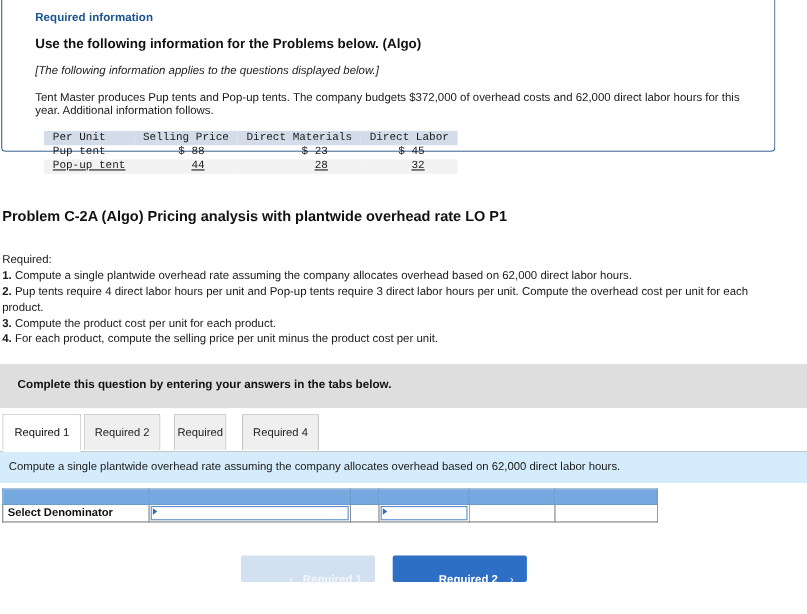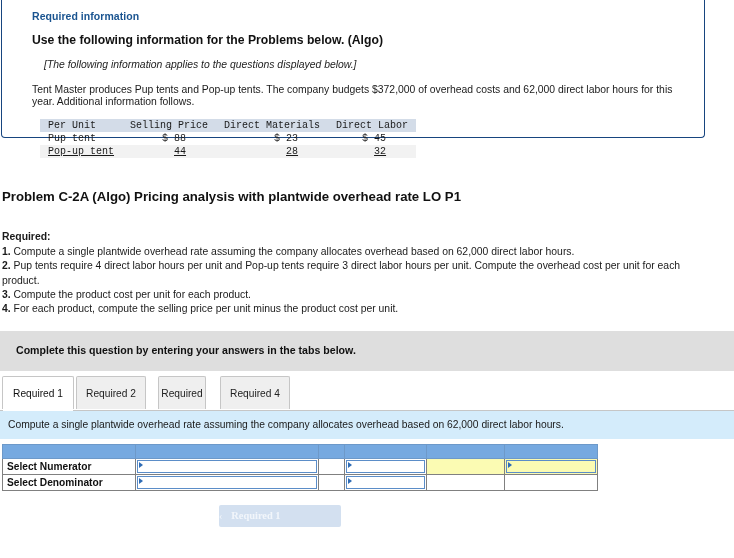--- a/index.html
+++ b/index.html
@@ -42,21 +42,21 @@
   .req-info-heading {
     font-size: 12.2px;
     font-weight: bold;
     color: #111111;
     margin: 0 0 12px 0;
   }
   .req-info-italic {
     font-size: 10.4px;
     font-style: italic;
     color: #222222;
-    margin: 0 0 14px 12px;
+    margin: 0 0 14px 0;
   }
   .req-info-body {
     font-size: 10.4px;
     line-height: 12px;
     color: #1a1a1a;
     margin: 0 0 11px 0;
     max-width: 648px;
   }
 
   
@@ -96,21 +96,21 @@
   .required-block {
     position: absolute;
     left: 2px;
     top: 230px;
     width: 700px;
     font-size: 10.4px;
     line-height: 14.2px;
     color: #1a1a1a;
   }
   .required-block .req-title {
-    font-weight: bold;
+    font-weight: normal;
     margin-bottom: 1px;
   }
   .required-block .req-item { margin: 0; }
   .required-block .req-num { font-weight: bold; }
 
   
   .complete-bar {
     position: absolute;
     left: 0px;
     top: 331px;
@@ -252,26 +252,26 @@
     width: 734px;
     height: 24px;
   }
   .nav-btn {
     position: absolute;
     top: 0;
     height: 22px;
     line-height: 22px;
     border: none;
     border-radius: 2px;
-    font-family: Liberation Serif, serif;
+    font-family: Liberation Sans, sans-serif;
     font-size: 10.4px;
     font-weight: bold;
-    text-align: left;
+    text-align: right;
     cursor: pointer;
-    padding: 0;
+    padding: 12px;
   }
   .nav-btn.prev {
     left: 219px;
     width: 122px;
     background: #d3e0f0;
     color: #f2f6fb;
   }
   .nav-btn.next {
     left: 357px;
     width: 122px;
@@ -363,53 +363,34 @@
   <tbody>
     <tr class="hdr">
       <td></td>
       <td></td>
       <td></td>
       <td></td>
       <td></td>
       <td></td>
     </tr>
     <tr>
-      <td class="lbl-cell">Select Numerator</td>
-      <td class="input-cell">
-        <div class="input-box">
-            <span class="tri"></span>
-          </div>
-      </td>
-      <td class="input-cell blank"></td>
-      <td class="input-cell">
-        <div class="input-box">
-            <span class="tri"></span>
-          </div>
-      </td>
-      <td class="input-cell yellow"></td>
-      <td class="input-cell yellow">
-        <div class="input-box yellow">
-            <span class="tri"></span>
-          </div>
-      </td>
-    </tr>
-    <tr>
       <td class="lbl-cell">Select Denominator</td>
       <td class="input-cell">
         <div class="input-box">
             <span class="tri"></span>
           </div>
       </td>
       <td class="input-cell blank"></td>
       <td class="input-cell">
         <div class="input-box">
             <span class="tri"></span>
           </div>
       </td>
       <td class="input-cell blank"></td>
       <td class="input-cell blank"></td>
     </tr>
   </tbody>
 </table>
 
 <div class="nav-row">
   <button class="nav-btn prev"><span class="chev">‹</span><span>Required 1</span></button>
+  <button class="nav-btn next"><span>Required 2</span><span class="chev">›</span></button>
 </div>
 
 </body></html>

